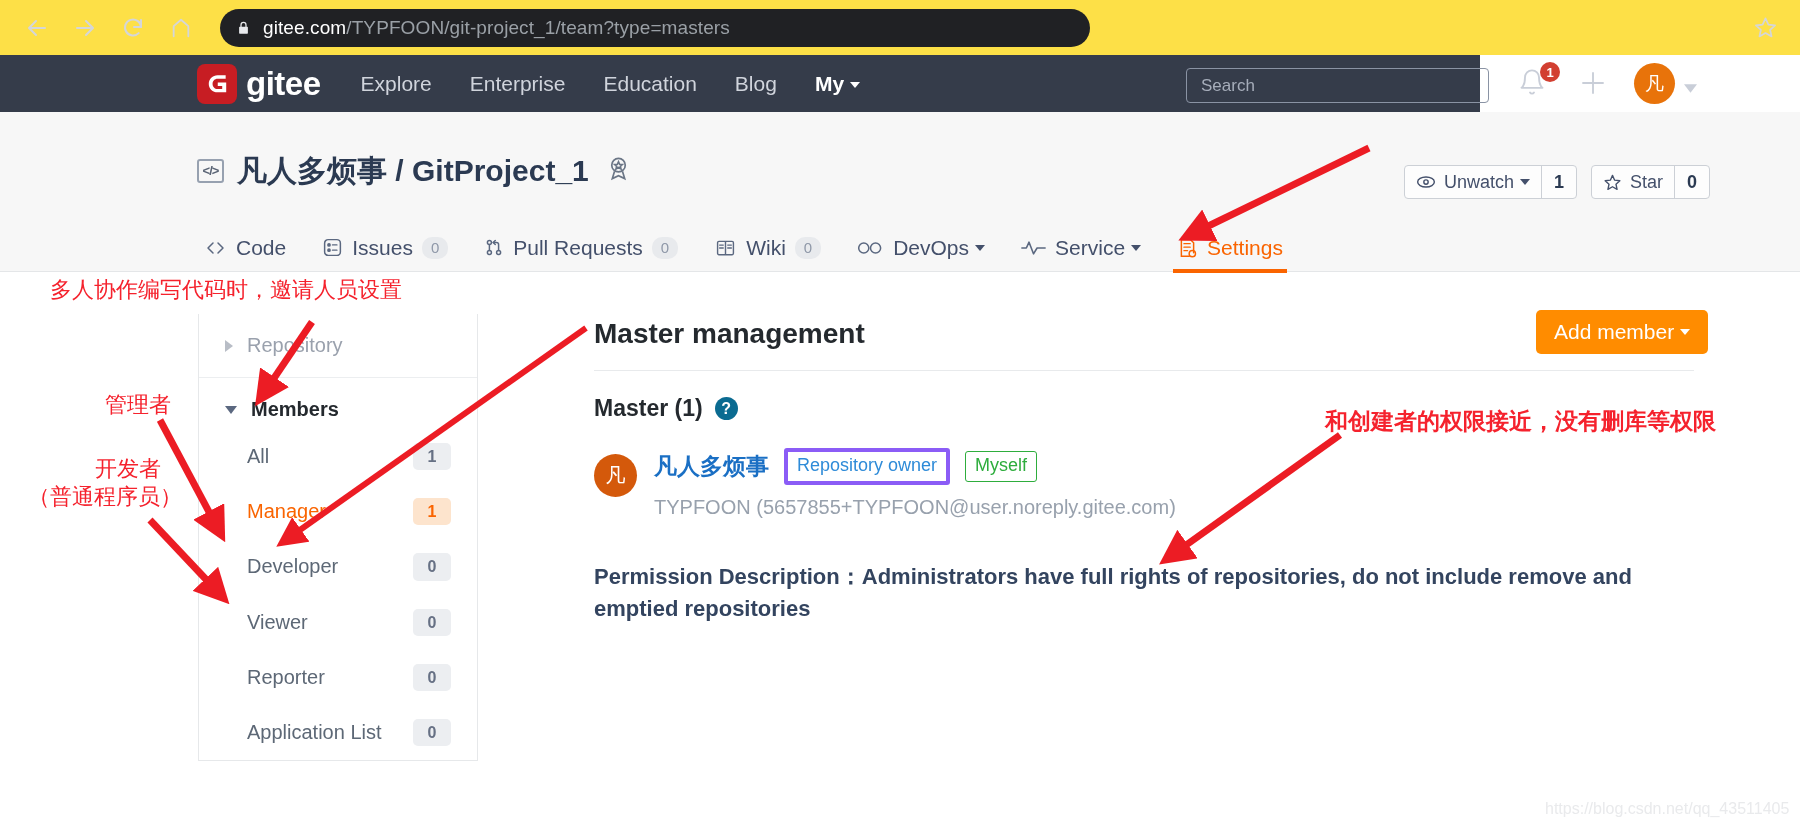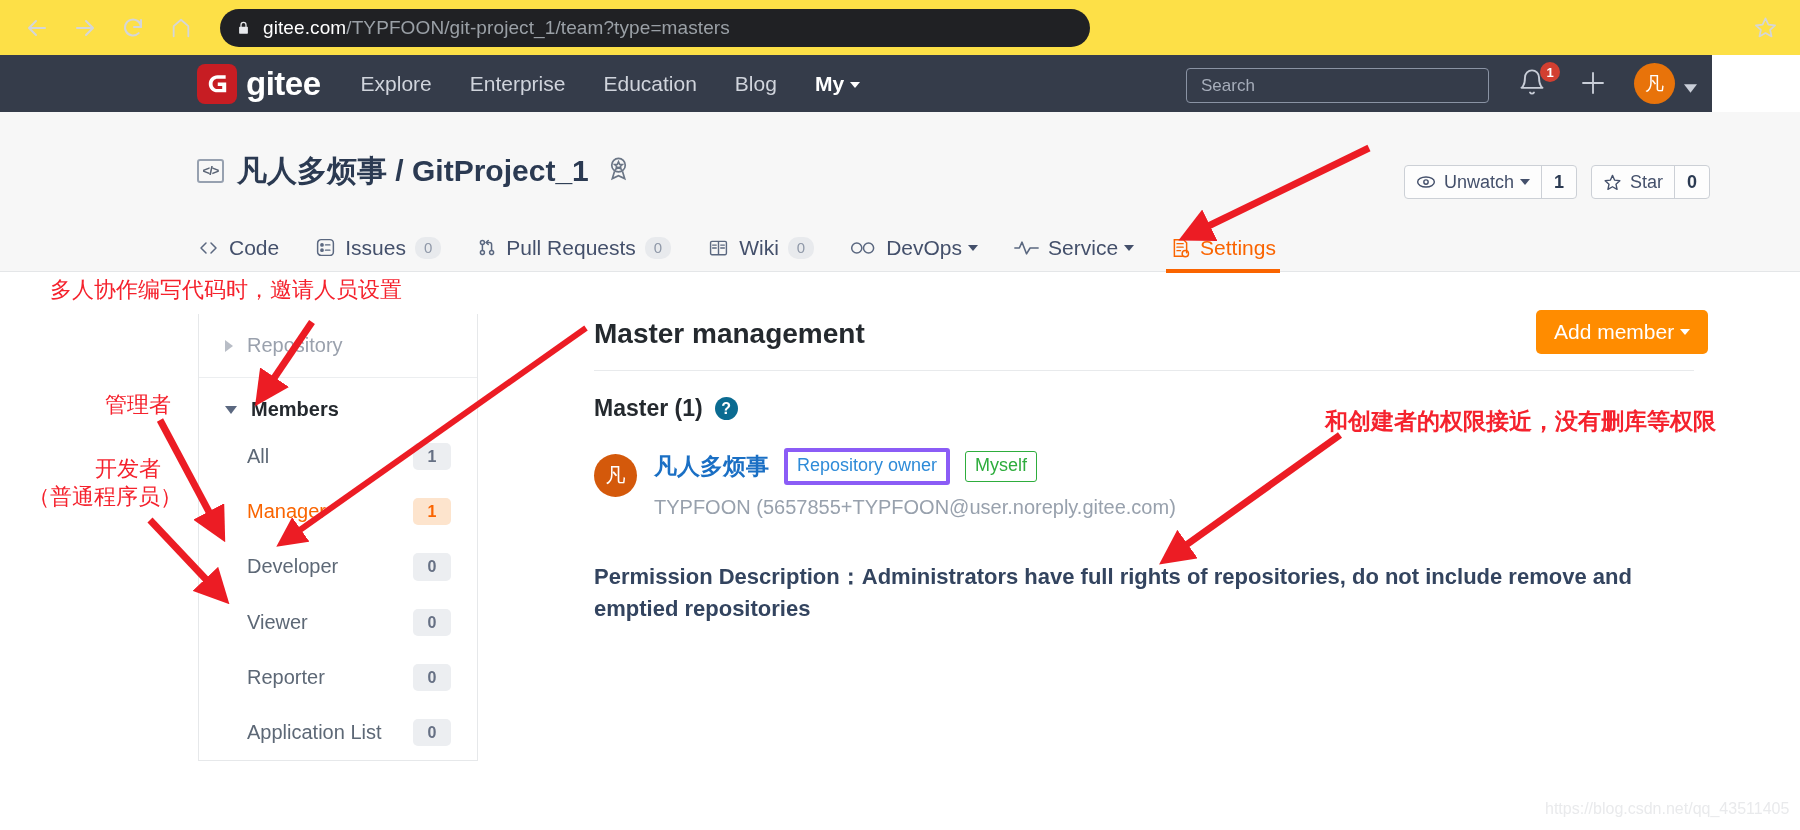--- a/index.html
+++ b/index.html
@@ -60,21 +60,21 @@
     right: 18px; top: 10px;
     width: 34px; height: 34px;
     display: flex; align-items: center; justify-content: center;
     color: #d4d6d9;
   }
 
   
   .gitee-header {
     position: absolute;
     left: 0; top: 55px;
-    width: 1712px; height: 57px;
+    width: 1480px; height: 57px;
     background: #353c4a;
     display: flex;
     align-items: center;
     box-sizing: border-box;
   }
   .logo-wrap {
     display: flex; align-items: center;
     margin-left: 197px;
   }
   .logo-mark {
@@ -250,21 +250,21 @@
     font-weight: 700;
     color: #2b3a52;
     height: 100%;
     box-sizing: border-box;
   }
   .star-group { margin-left: 14px; }
 
   
   .tab-nav {
     position: absolute;
-    left: 197px; top: 225px;
+    left: 204px; top: 225px;
     display: flex;
     align-items: center;
     height: 47px;
   }
   .tab {
     display: flex;
     align-items: center;
     margin-right: 36px;
     height: 47px;
     font-size: 21px;

